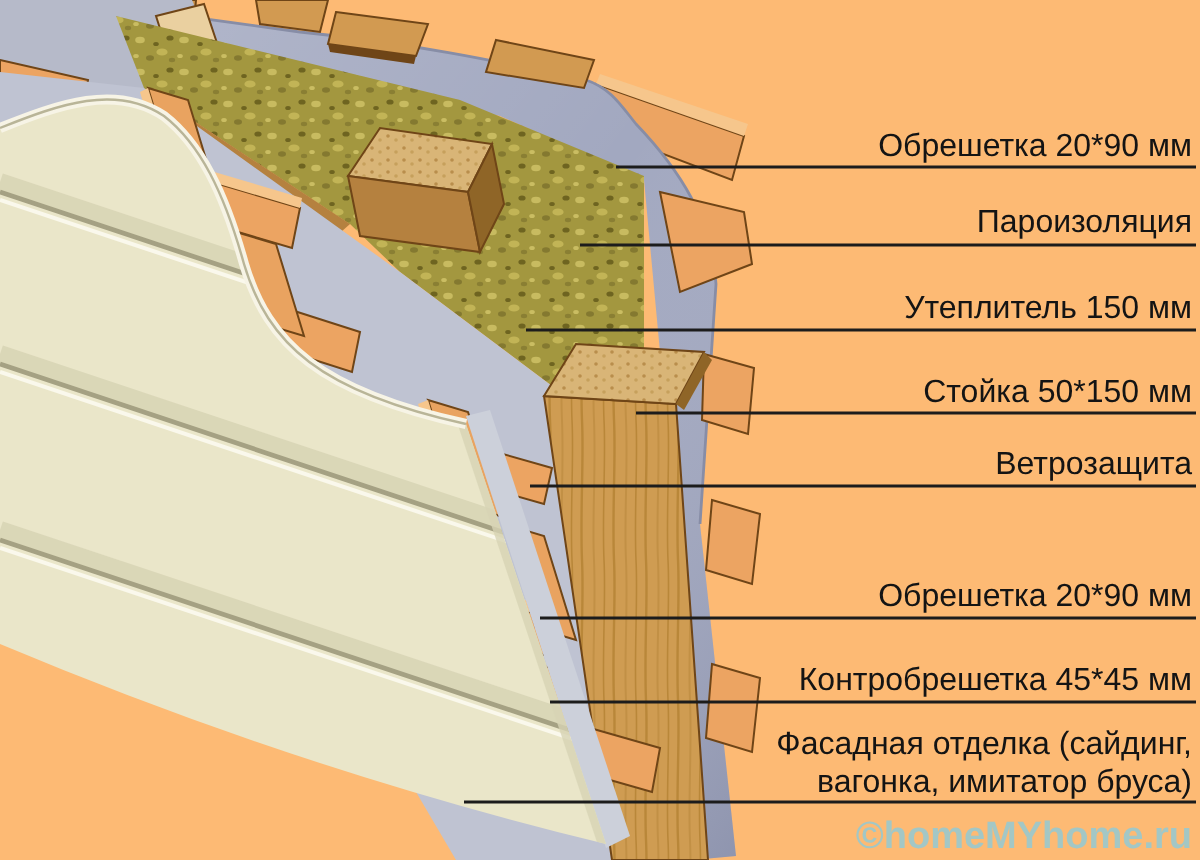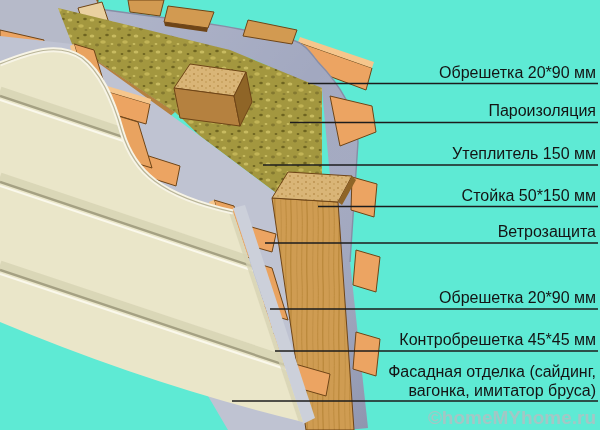--- a/index.html
+++ b/index.html
@@ -1,17 +1,17 @@
 <!DOCTYPE html>
 <html><head>
 <meta charset="utf-8">
 <style>
   html,body{margin:0;padding:0;background:#ffffff;}
   .stage{
-    position:relative;width:600px;height:430px;background:#5eead4;overflow:hidden;
+    position:relative;width:600px;height:430px;background:#fdba74;overflow:hidden;
     font-family:"Liberation Sans", sans-serif;
   }
   .stage svg{position:absolute;left:0;top:0;}
   text.lbl{
     font-family:"Liberation Sans", sans-serif;
     font-size:16px;
     fill:#141414;
   }
   text.wm{
     font-family:"Liberation Sans", sans-serif;

